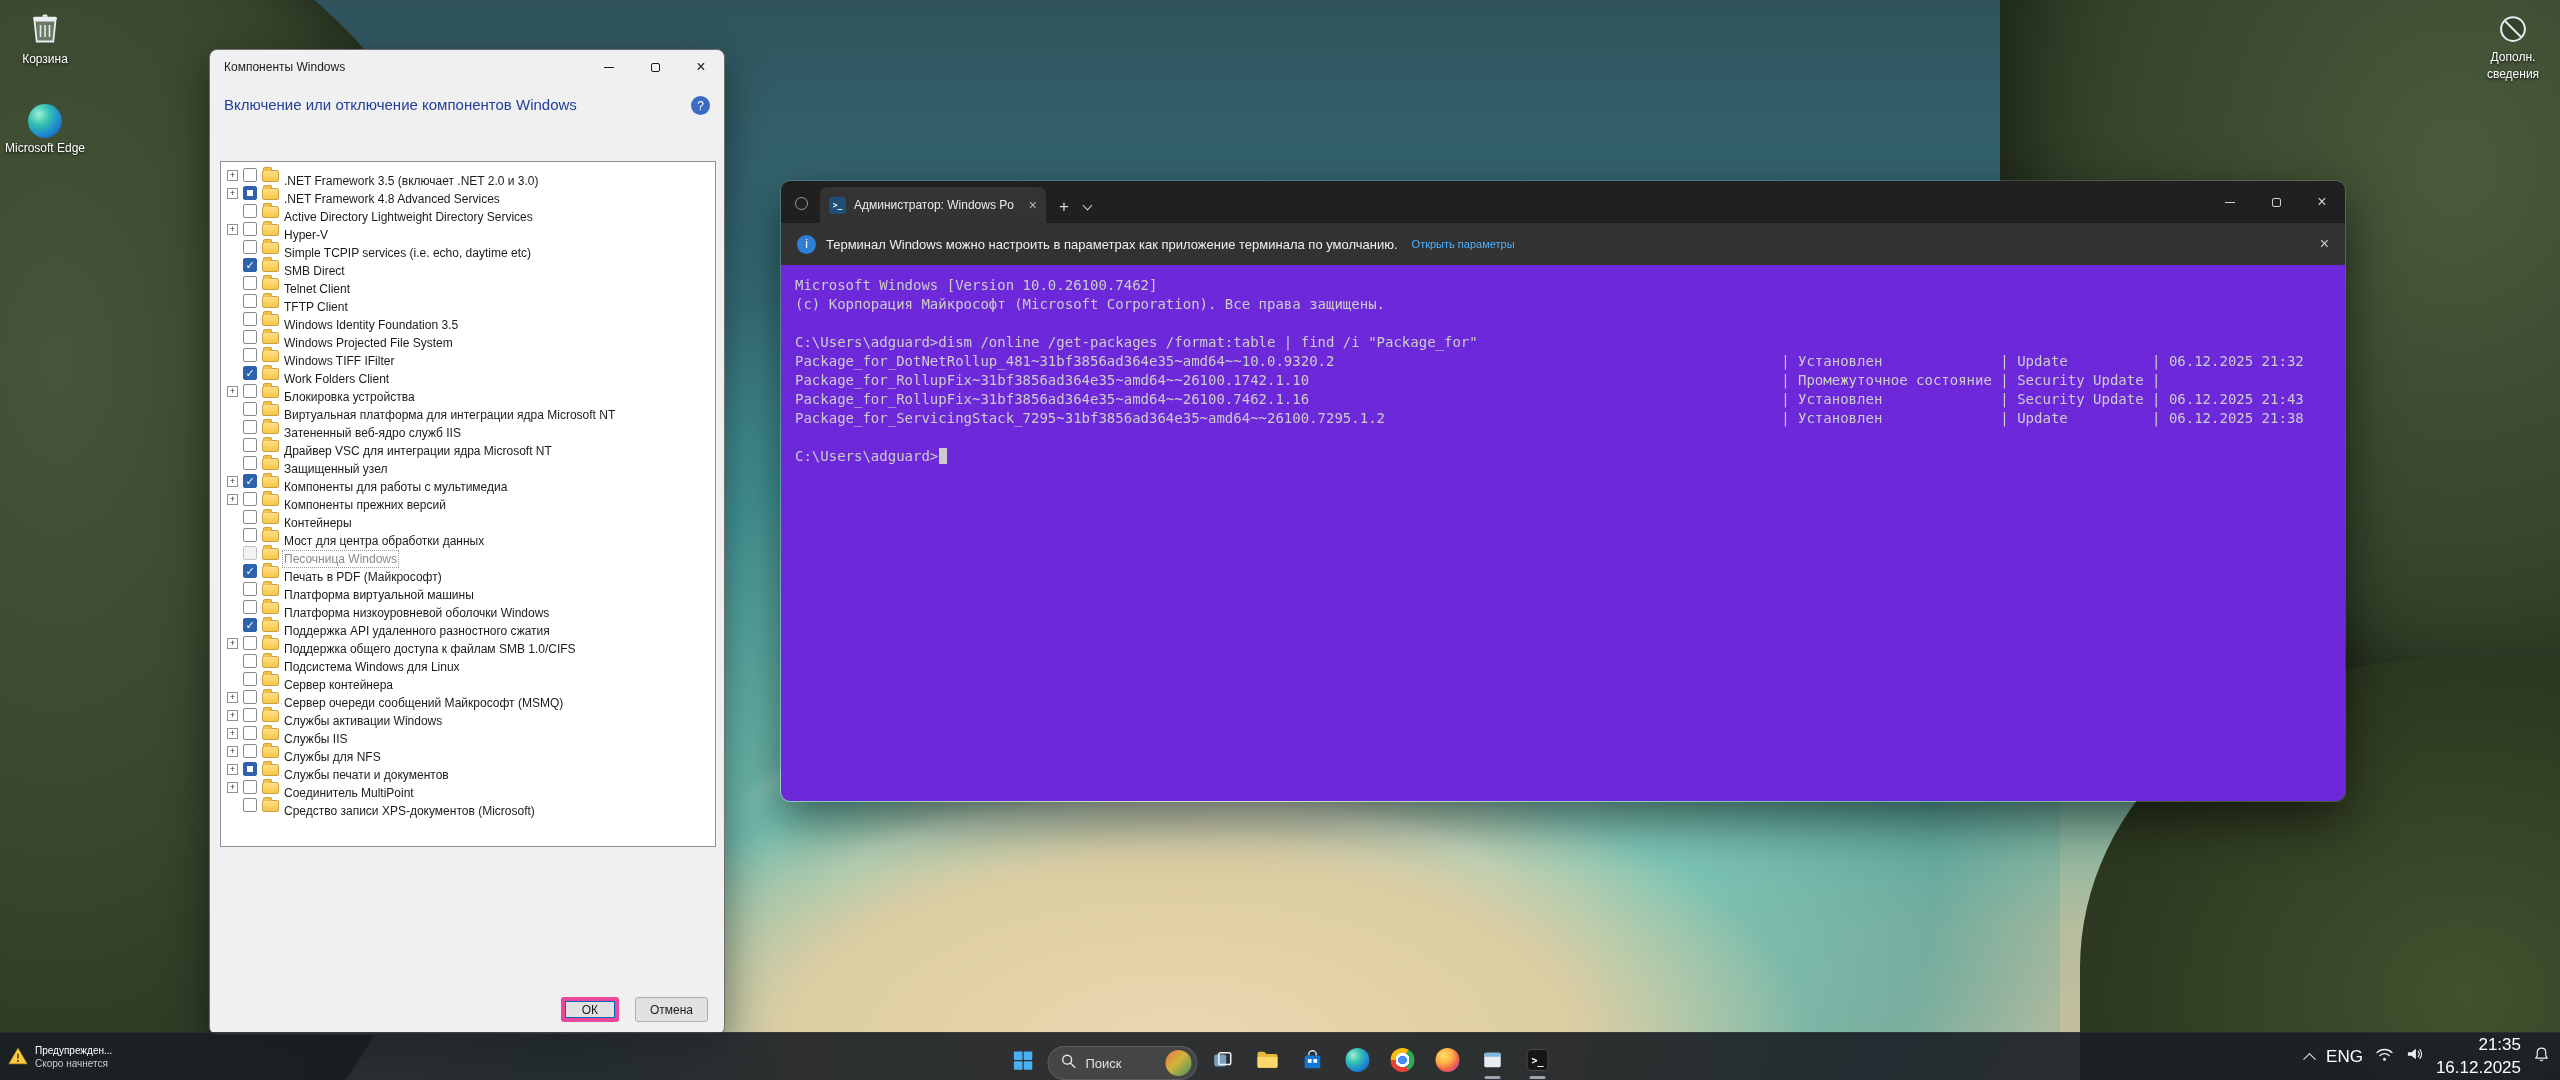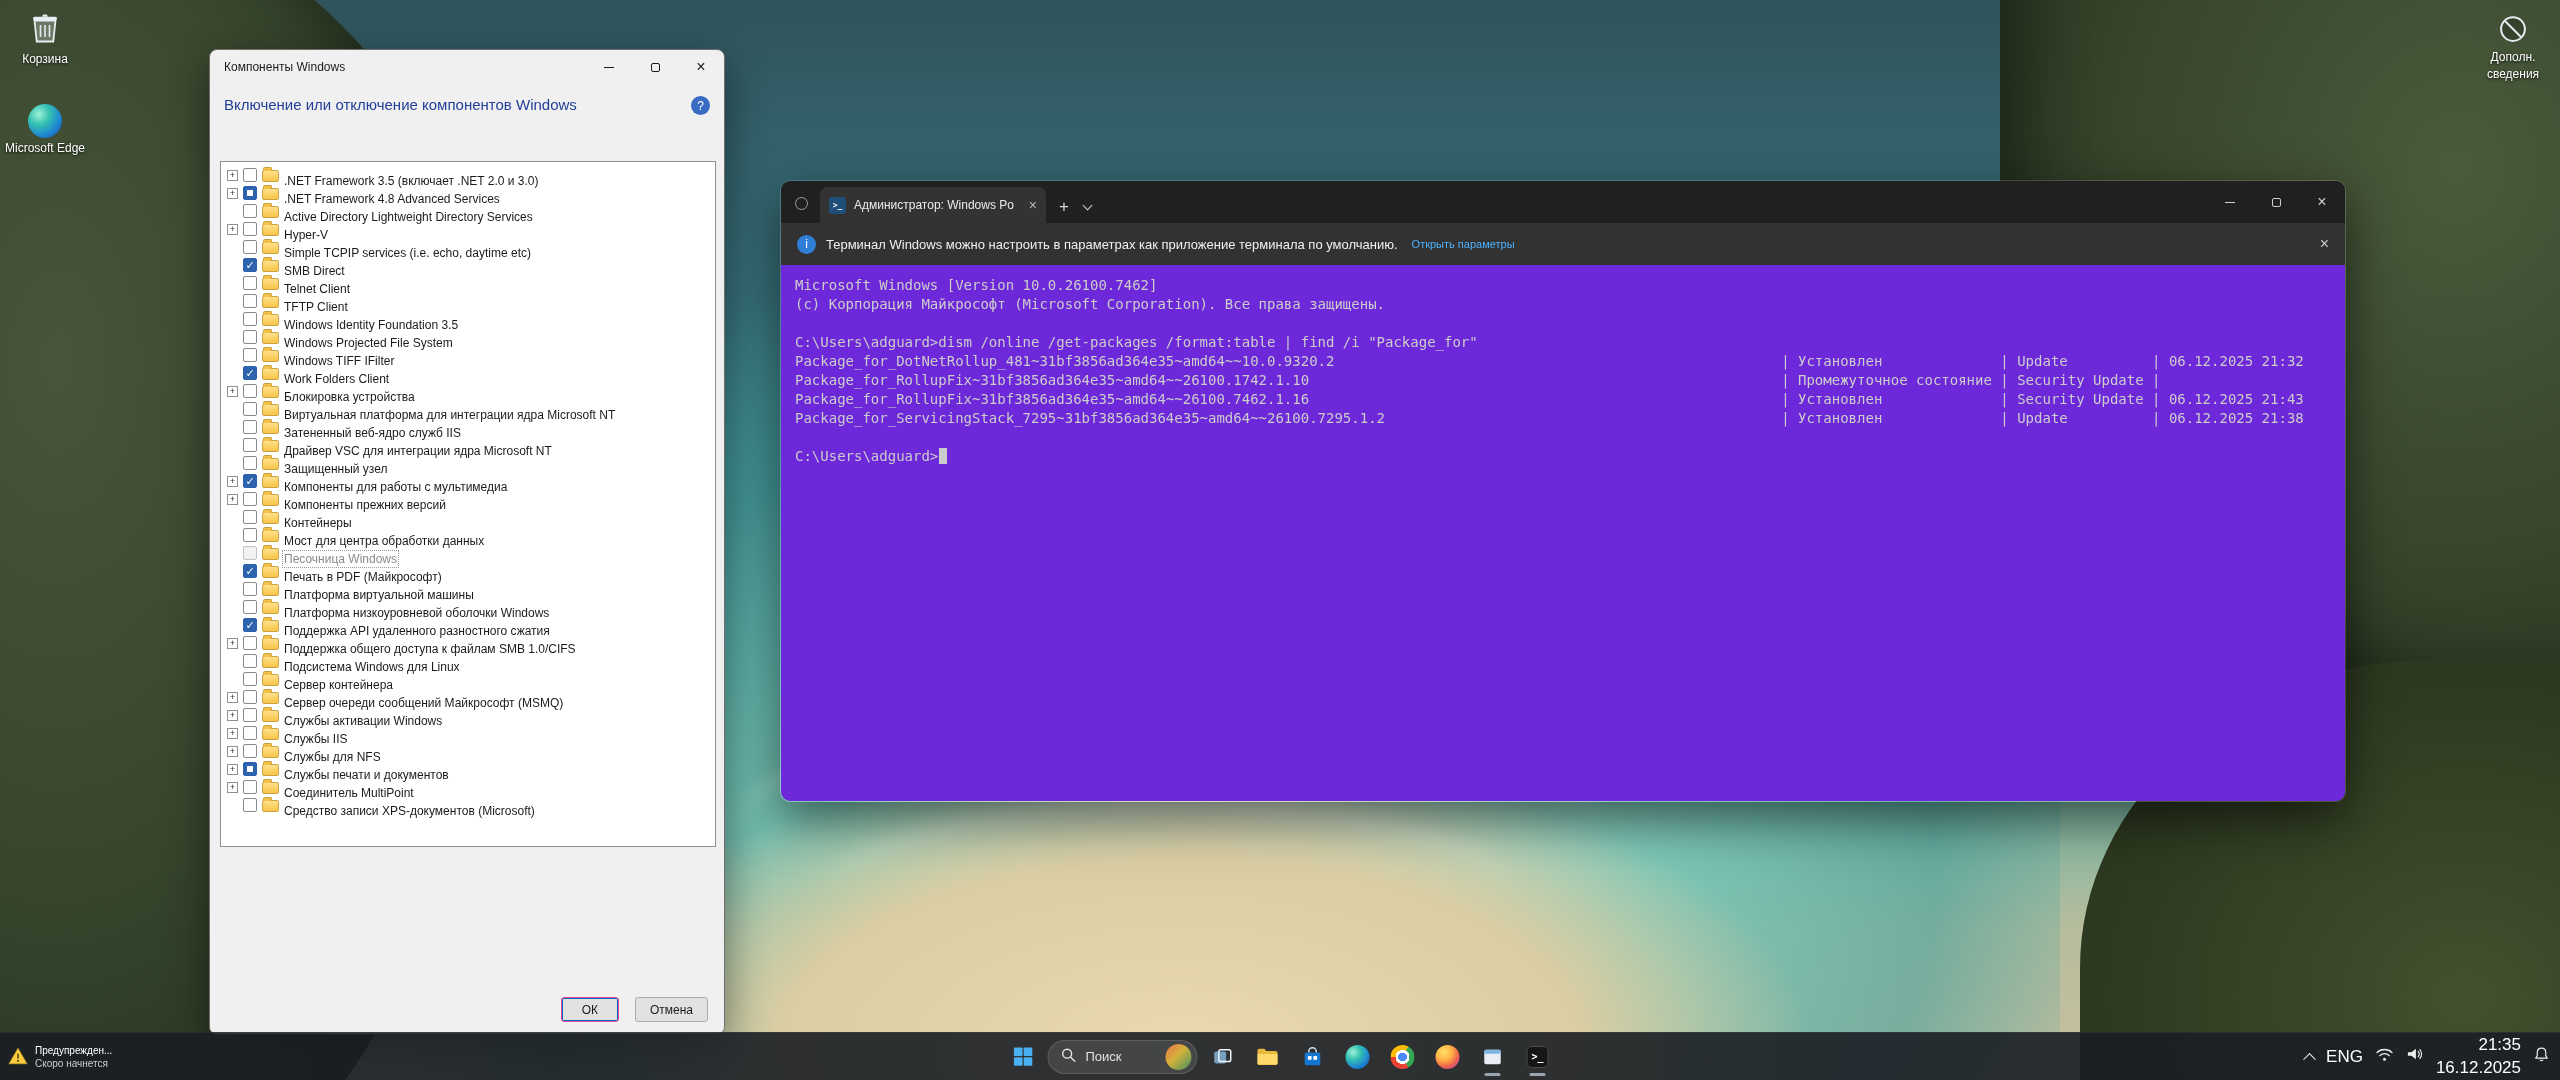--- a/index.html
+++ b/index.html
@@ -62,21 +62,21 @@
   .feat-row.disabled .cb { background:#f2f2f2; border-color:#c3c3c3; }
   .folder-icon { width:17px; height:12px; background:linear-gradient(#ffe08a,#f7c548); border:1px solid #caa23f;
     border-radius:2px; position:relative; margin-top:2px; flex:0 0 auto; }
   .folder-icon::before { content:''; position:absolute; left:0; top:-4px; width:7px; height:3px; background:#f3c04a;
     border:1px solid #caa23f; border-bottom:none; border-radius:2px 2px 0 0; }
   .feat-label { white-space:nowrap;margin-top:12px; }
   .feat-row.disabled .feat-label { color:#8b8b8b; outline:1px dotted #9a9a9a; outline-offset:1px; }
   .dlg-buttons { position:absolute; right:16px; bottom:12px; display:flex; gap:16px; }
   .dlg-btn { min-width:58px; height:25px; font-size:12px; color:#1b1b1b; background:#e1e1e1;
     border:1px solid #adadad; border-radius:3px; padding:0 14px; }
-  .dlg-btn.default { border:1px solid #ec4899; box-shadow:inset 0 0 0 1px #0067c0; }
+  .dlg-btn.default { border:4px solid #ec4899; box-shadow:inset 0 0 0 1px #0067c0; }
 
   
   .terminal { position:absolute; left:780px; top:180px; width:1566px; height:622px; z-index:6;
     border-radius:10px; overflow:hidden; box-shadow:0 18px 50px rgba(0,0,0,.55); border:1px solid rgba(255,255,255,.12); }
   .term-titlebar { height:42px; background:#202020; display:flex; align-items:flex-end; }
   .term-win-icon { width:13px; height:13px; border:1.5px solid #9aa0a6; border-radius:50%; margin:0 0 13px 14px; flex:0 0 auto; }
   .term-tab { width:226px; height:36px; margin-left:12px; background:#333; border-radius:7px 7px 0 0;
     display:flex; align-items:center; padding:0 9px; gap:8px; }
   .tab-ic { width:17px; height:17px; background:#1f4e79; border-radius:3px; color:#fff; font-size:8px; font-weight:bold;
     display:flex; align-items:center; justify-content:center; font-family:"DejaVu Sans Mono",monospace; flex:0 0 auto; }
@@ -100,21 +100,21 @@
   .term-body pre { font-family:"DejaVu Sans Mono",monospace; font-size:14px; line-height:19px; color:#cccccc; }
   .term-cursor { display:inline-block; width:8px; height:16px; background:#cccccc; vertical-align:-3px; margin-left:1px; }
 
   
   .taskbar { position:absolute; left:0; right:0; bottom:0; height:48px; z-index:20;
     background:rgba(26,30,36,.9); border-top:1px solid rgba(255,255,255,.06); }
   .tb-notification { position:absolute; left:8px; top:0; height:100%; display:flex; align-items:center; gap:7px;
     color:#fff; font-size:10px; }
   .notif-lines { display:flex; flex-direction:column; line-height:1.3; }
   .notif-lines .sub { color:#c7cdd4; }
-  .tb-center { position:absolute; left:50%; transform:translateX(-50%); height:100%; display:flex; align-items:center; gap:5px; }
+  .tb-center { position:absolute; left:50%; transform:translateX(-50%); height:100%; display:flex; align-items:flex-end; gap:5px; }
   .tb-icon { width:40px; height:40px; border-radius:6px; display:flex; align-items:center; justify-content:center; position:relative; }
   .tb-icon.active::after { content:''; position:absolute; bottom:1px; left:50%; transform:translateX(-50%);
     width:16px; height:3px; border-radius:2px; background:#9aa5b1; }
   .search-pill { height:34px; border-radius:17px; background:rgba(255,255,255,.1); border:1px solid rgba(255,255,255,.14);
     display:flex; align-items:center; gap:9px; padding:0 5px 0 12px; width:150px; }
   .search-text { font-size:13px; color:#e2e2e2; flex:1; }
   .search-img { width:26px; height:26px; border-radius:50%;
     background:linear-gradient(135deg,#e8734a 0%,#d4b23c 45%,#3f8f5f 100%); }
   .tb-apps { display:flex; align-items:center; gap:5px; }
   .ci { width:24px; height:24px; border-radius:50%; display:block; }

